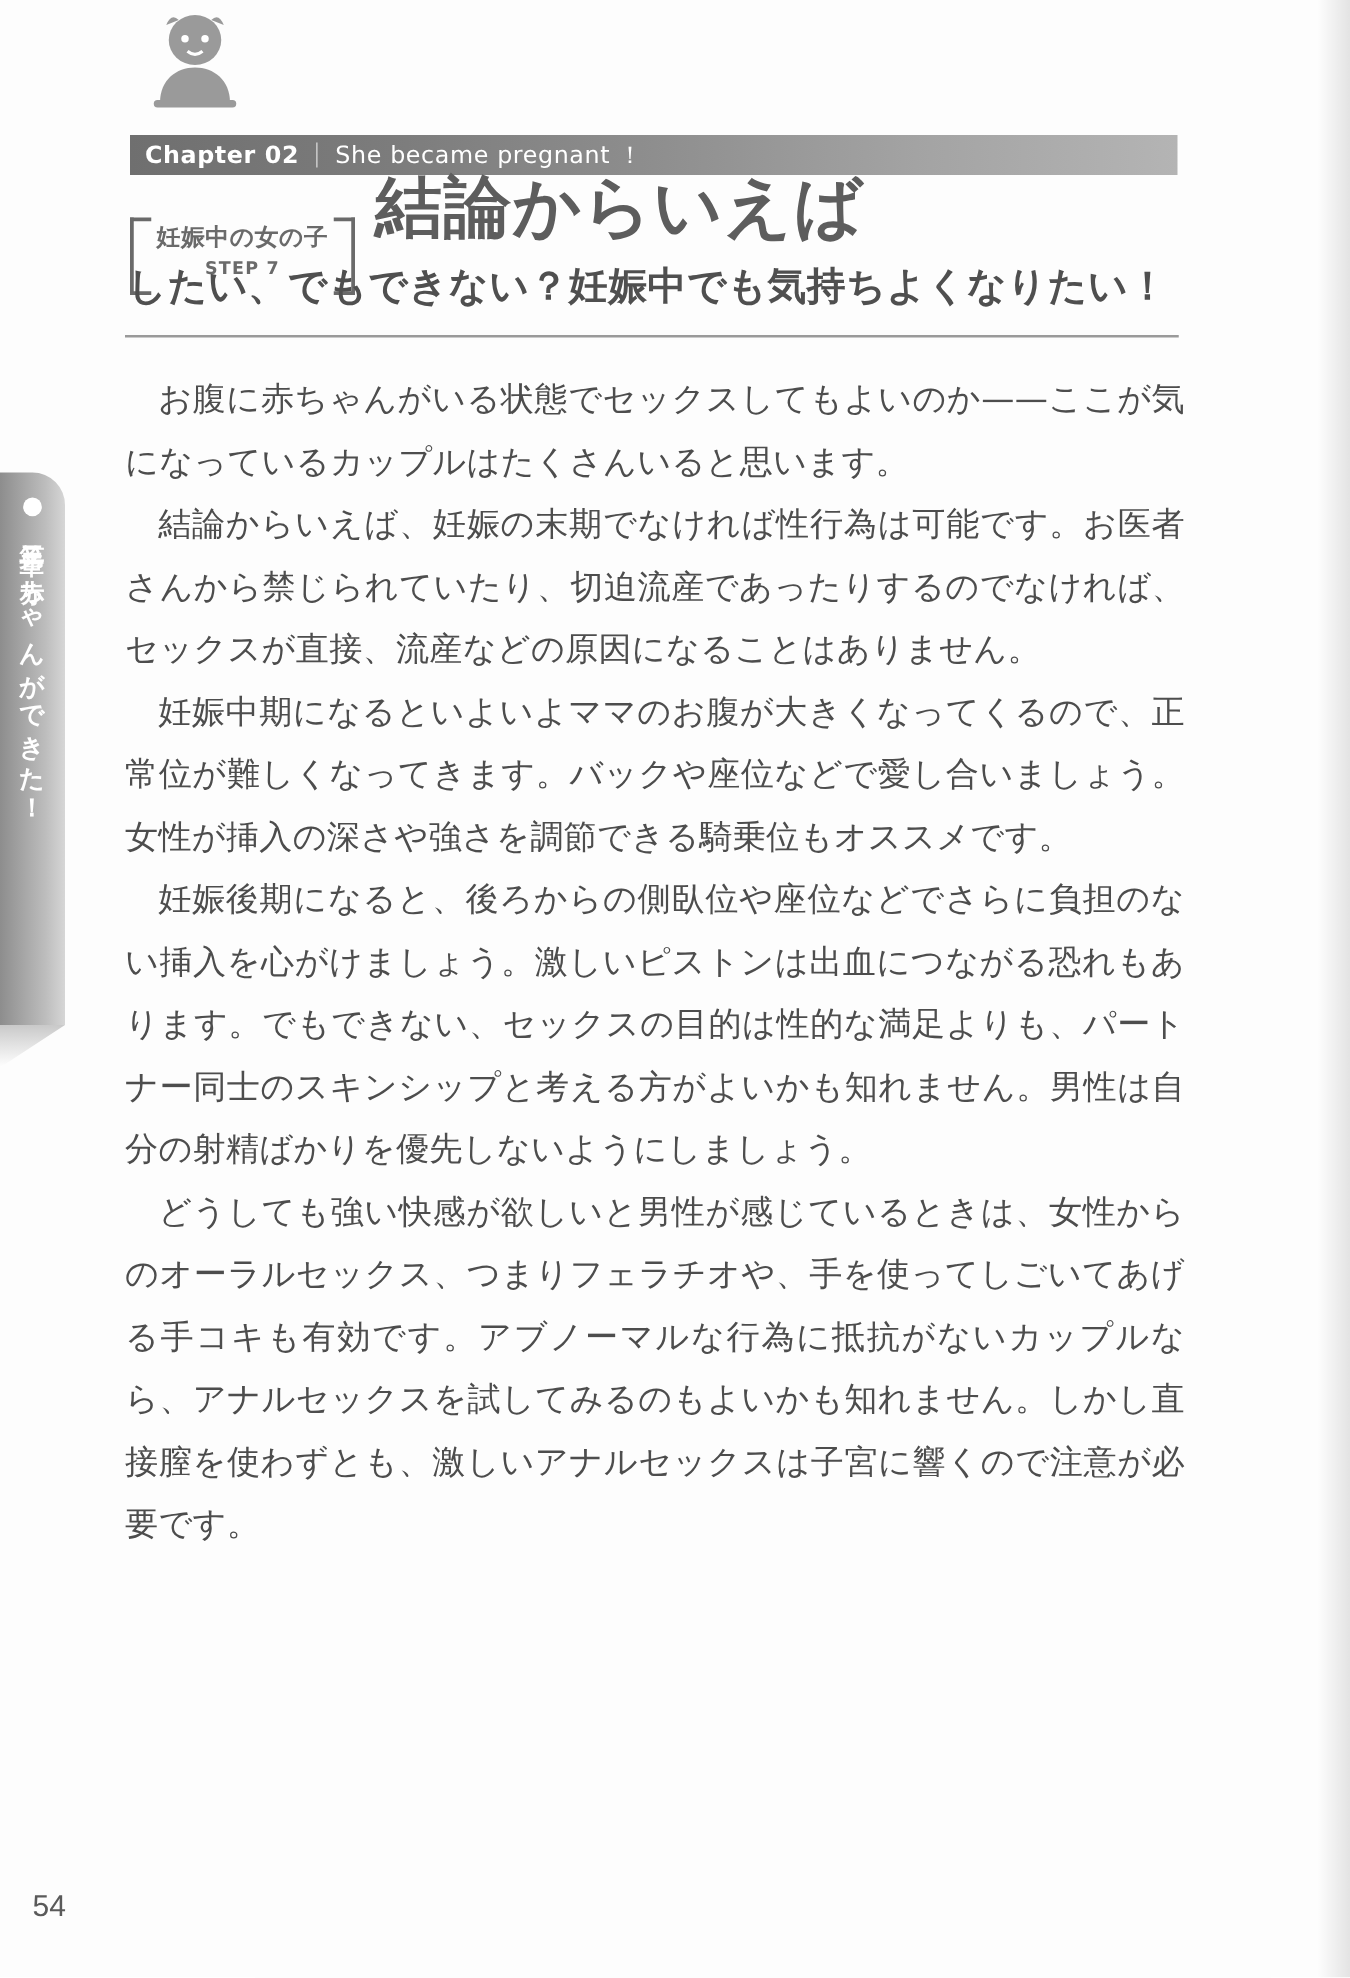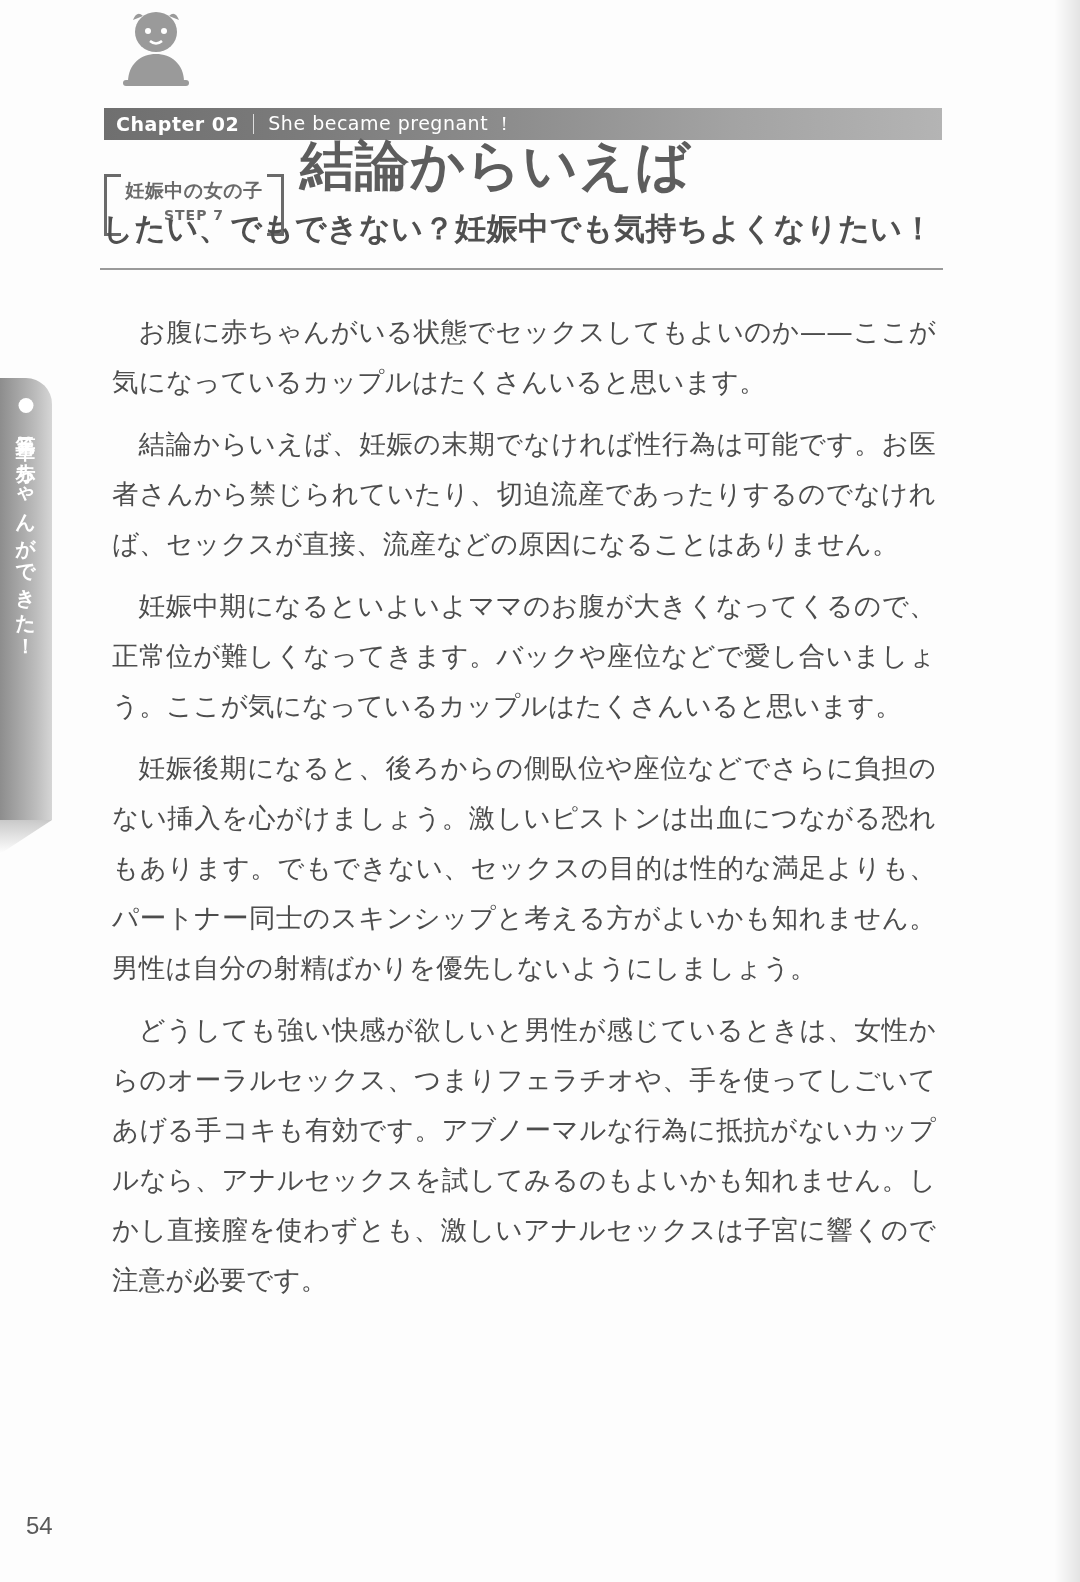--- a/index.html
+++ b/index.html
@@ -192,21 +192,21 @@
     left: 100px;
     top: 295px;
     width: 848px;
     font-size: 26.5px;
     line-height: 50px;
     color: #4d4d4d;
     letter-spacing: 0.2px;
     text-align: justify;
   }
   .body-text p {
-    margin: 12px;
+    margin: 0;
     text-indent: 1em;
   }
 
   
   .page-number {
     position: absolute;
     left: 26px;
     top: 1512px;
     font-size: 24px;
     color: #5a5a5a;
@@ -259,21 +259,21 @@
     <div class="main-title">結論からいえば</div>
   </div>
 
   <div class="subtitle">したい、でもできない？妊娠中でも気持ちよくなりたい！</div>
 
   <div class="rule"></div>
 
   <div class="body-text">
     <p>お腹に赤ちゃんがいる状態でセックスしてもよいのか——ここが気になっているカップルはたくさんいると思います。</p>
     <p>結論からいえば、妊娠の末期でなければ性行為は可能です。お医者さんから禁じられていたり、切迫流産であったりするのでなければ、セックスが直接、流産などの原因になることはありません。</p>
-    <p>妊娠中期になるといよいよママのお腹が大きくなってくるので、正常位が難しくなってきます。バックや座位などで愛し合いましょう。ここが気になっているカップルはたくさんいると思います。</p>
+    <p>妊娠中期になるといよいよママのお腹が大きくなってくるので、正常位が難しくなってきます。バックや座位などで愛し合いましょう。女性が挿入の深さや強さを調節できる騎乗位もオススメです。</p>
     <p>妊娠後期になると、後ろからの側臥位や座位などでさらに負担のない挿入を心がけましょう。激しいピストンは出血につながる恐れもあります。でもできない、セックスの目的は性的な満足よりも、パートナー同士のスキンシップと考える方がよいかも知れません。男性は自分の射精ばかりを優先しないようにしましょう。</p>
     <p>どうしても強い快感が欲しいと男性が感じているときは、女性からのオーラルセックス、つまりフェラチオや、手を使ってしごいてあげる手コキも有効です。アブノーマルな行為に抵抗がないカップルなら、アナルセックスを試してみるのもよいかも知れません。しかし直接膣を使わずとも、激しいアナルセックスは子宮に響くので注意が必要です。</p>
 
   </div>
 
   <div class="page-number">54</div>
 
 </div>
 
 </body></html>

